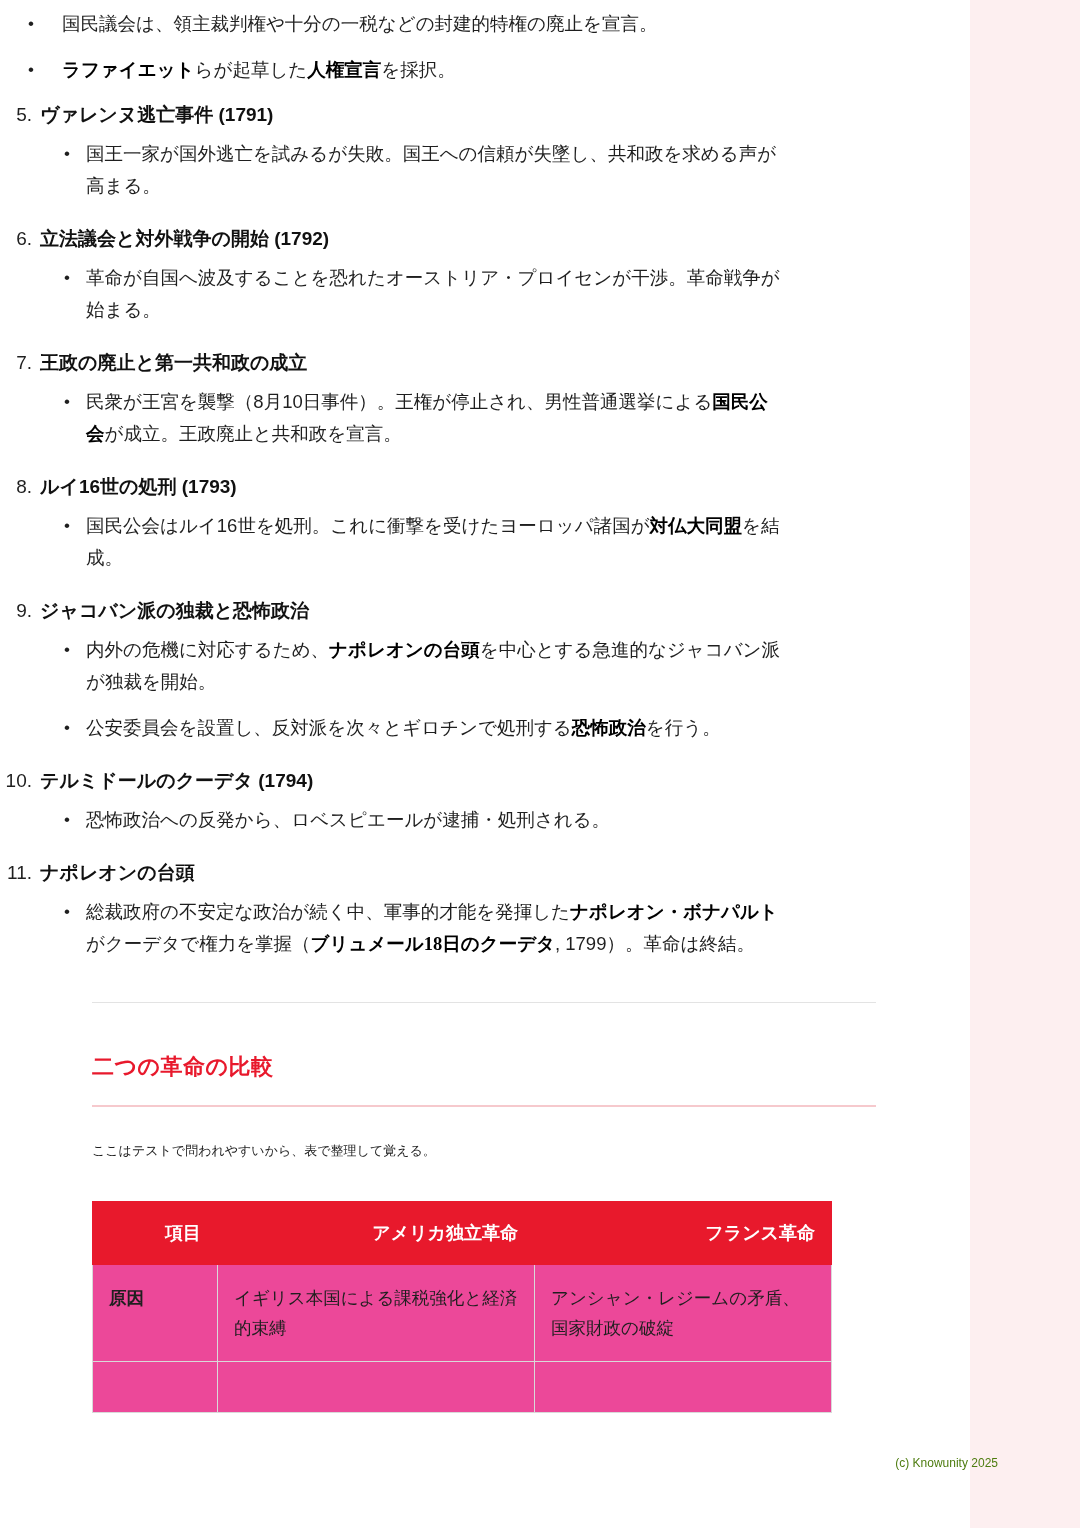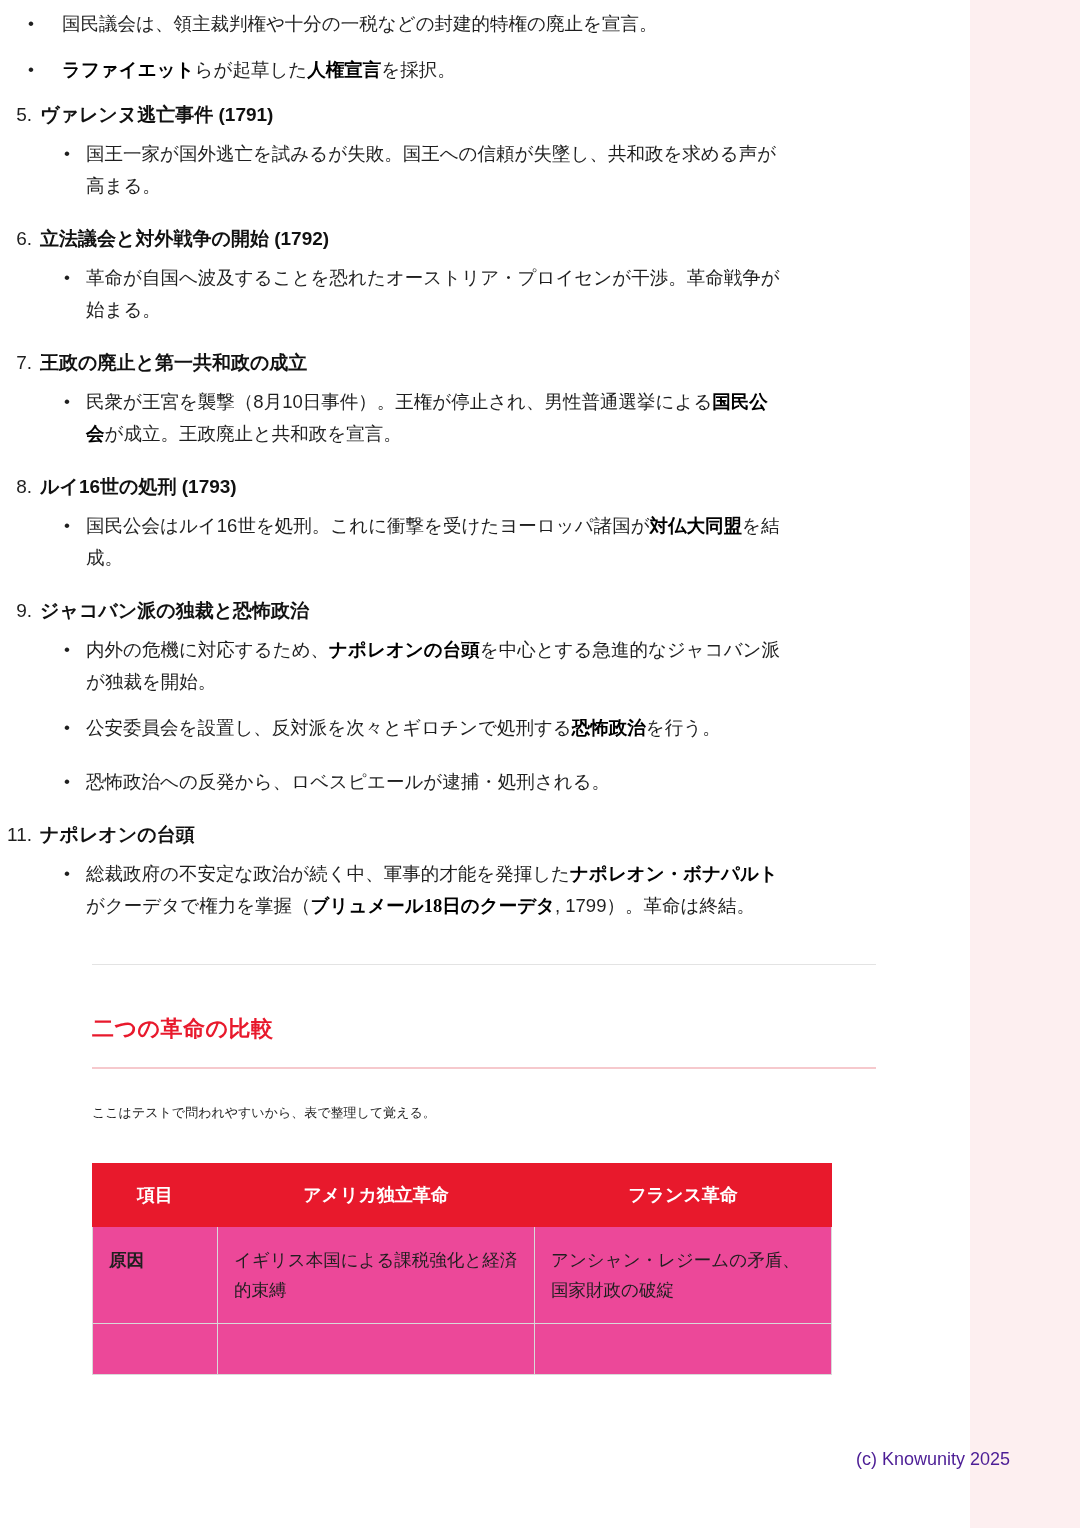--- a/index.html
+++ b/index.html
@@ -143,45 +143,45 @@
     margin: 34px 0 0 92px;
     border-collapse: collapse;
     width: 740px;
     table-layout: fixed;
   }
   table.compare th {
     background: #e8192c;
     color: #ffffff;
     font-size: 18px;
     font-weight: bold;
-    text-align: center;
+    text-align: right;
     padding: 18px 16px;
     border: 1px solid #e8192c;
     line-height: 26px;
   }
   table.compare th:first-child { width: 92px; }
   table.compare th:nth-child(2) { width: 284px; }
   table.compare td {
     border: 1px solid #d9d9d9;
     padding: 18px 16px;
     font-size: 17.5px;
     line-height: 30px;
     color: #1f1f1f;
     vertical-align: top;
     background: #ec4899;
   }
   table.compare td.rowhead { font-weight: bold; }
   table.compare tr.cut td { height: 30px; padding: 10px 16px; }
 
   .watermark {
     position: absolute;
-    right: 70px;
+    right: 82px;
     bottom: 58px;
-    font-size: 18px;
-    color: #4c1d95;
+    font-size: 12px;
+    color: #4d7c0f;
   }
 </style>
 </head>
 <body>
 
 <div class="page-edge"></div>
 <div class="page-edge-inner"></div>
 
 <div class="content">
 
@@ -271,20 +271,24 @@
           </li>
           <li>
             <span class="bullet-dot">•</span>
             <span class="bullet-text">公安委員会を設置し、反対派を次々とギロチンで処刑する<b>恐怖政治</b>を行う。</span>
           </li>
         </ul>
       </div>
     </li>
 
     <li class="num-item">
+      <div class="num-row">
+        <span class="num-marker">10.</span>
+        <span class="num-title">テルミドールのクーデタ (1794)</span>
+      </div>
       <div class="sub-wrap">
         <ul class="bullets">
           <li>
             <span class="bullet-dot">•</span>
             <span class="bullet-text">恐怖政治への反発から、ロベスピエールが逮捕・処刑される。</span>
           </li>
         </ul>
       </div>
     </li>
 

